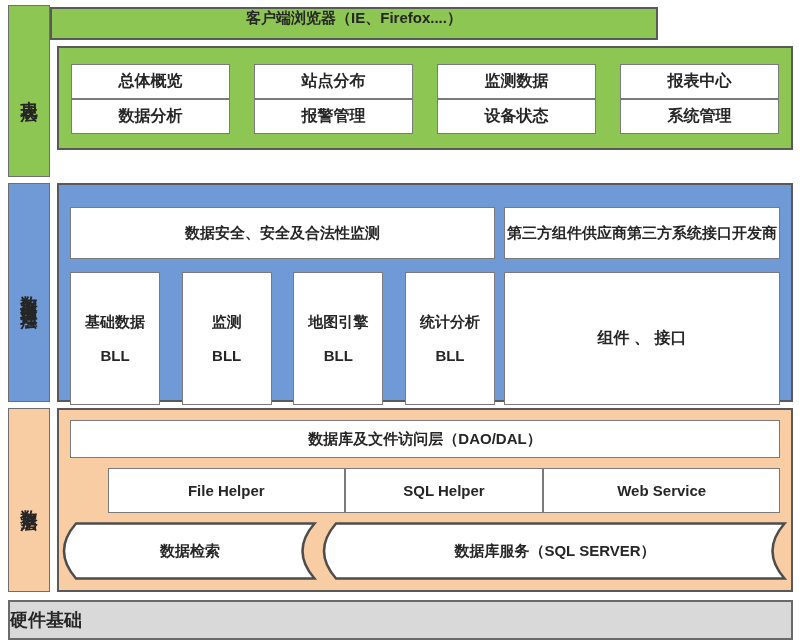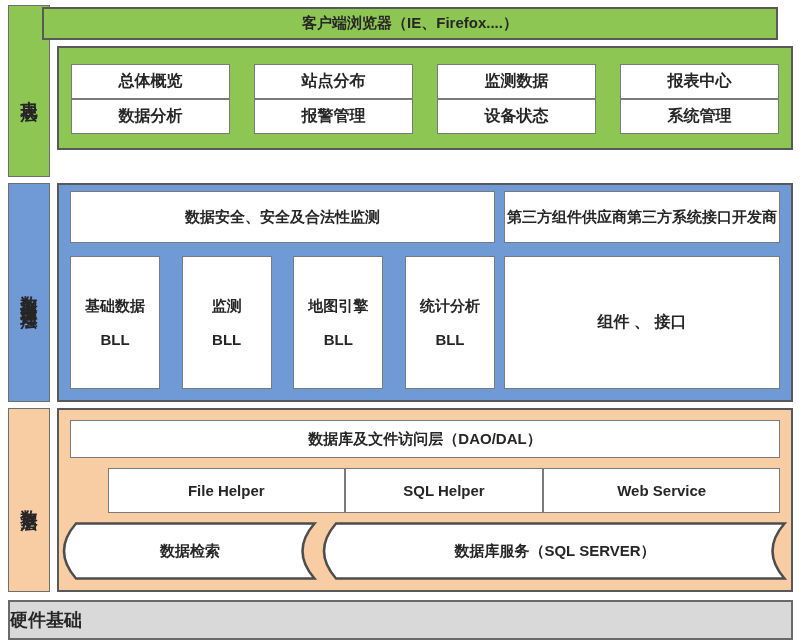--- a/index.html
+++ b/index.html
@@ -46,42 +46,42 @@
   
   .wbox{
     background:#ffffff;
     border:1.5px solid var(--c-box-border,#7a7a7a);
     display:flex;align-items:center;justify-content:center;
     text-align:center;
   }
 
   
   .browser-bar{
-    position:absolute;left:42px;top:7px;width:736px;height:33px;
+    position:absolute;left:50px;top:7px;width:608px;height:33px;
     background:var(--c-green,#8dc653);
     border:2px solid var(--c-border,#595959);
-    display:flex;align-items:center;justify-content:center;
+    display:flex;align-items:flex-start;justify-content:center;
     font-size:15px;font-weight:600;
   }
   .green-box{
     position:absolute;left:57px;top:46px;width:736px;height:104px;
     background:var(--c-green,#8dc653);
     border:2px solid var(--c-border,#595959);
     padding:16px 12px 14px 12px;
     display:flex;flex-direction:column;justify-content:space-between;
   }
   .module-row{display:flex;gap:24px;height:44px;}
   .module-row .wbox{flex:1;font-size:16px;font-weight:600;}
 
   
   .blue-box{
     position:absolute;left:57px;top:183px;width:736px;height:219px;
     background:var(--c-blue,#6f9ad6);
     border:2px solid var(--c-border,#595959);
-    padding:6px 11px;
+    padding:22px 11px;
   }
   .blue-row1{display:flex;gap:9px;height:52px;}
   .security-box{flex:0 0 425px;font-size:15px;font-weight:600;}
   .thirdparty-box{flex:1;font-size:15px;font-weight:600;flex-direction:row;line-height:1.5;}
   .blue-row2{margin-top:13px;height:133px;display:flex;gap:9px;}
   .bll-zone{flex:0 0 425px;display:flex;justify-content:space-between;}
   .bll-box{
     width:90px;height:100%;
     flex-direction:column;gap:15px;
     font-size:15px;font-weight:600;

